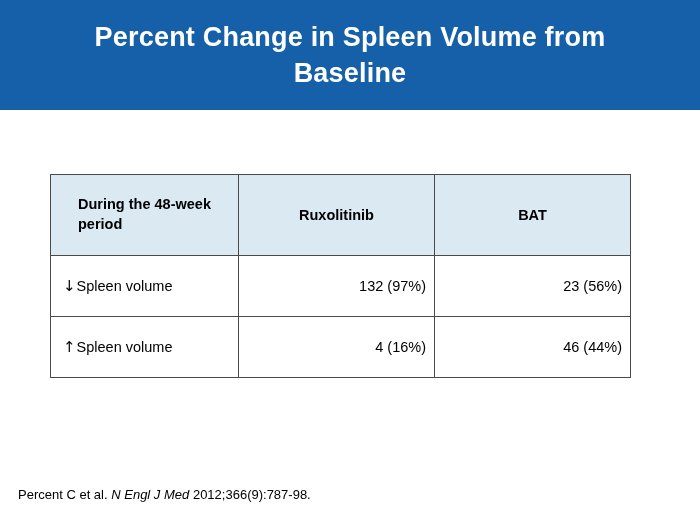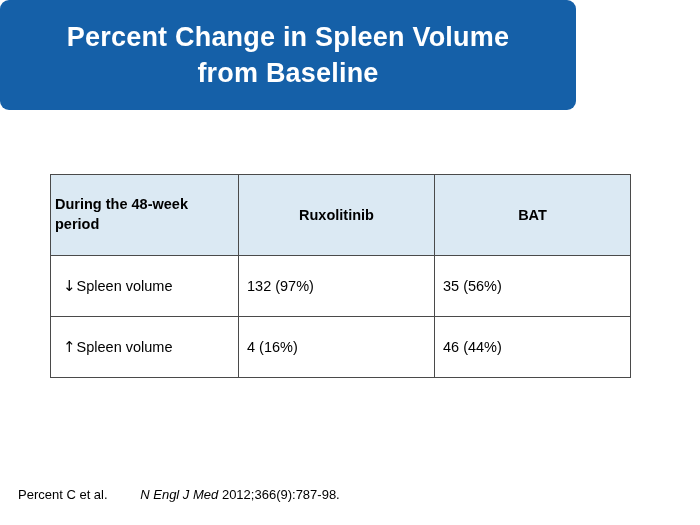--- a/index.html
+++ b/index.html
@@ -11,27 +11,26 @@
     height: 525px;
     background: #ffffff;
     font-family: "Liberation Sans", sans-serif;
     overflow: hidden;
     position: relative;
   }
   .title-band {
     position: absolute;
     left: 0;
     top: 0;
-    width: 576px;
+    width: 700px;
     height: 110px;
     background: #1560a8;
     display: flex;
     align-items: center;
     justify-content: flex-start;
-    border-radius: 9px;
   }
   .title-text {
     color: #ffffff;
     font-size: 27px;
     font-weight: bold;
     text-align: center;
     line-height: 1.35;
     letter-spacing: 0.2px;
     padding: 0 40px;
   }
@@ -53,56 +52,55 @@
     padding: 8px;
     vertical-align: middle;
   }
   .head-row th {
     background: #dbe9f3;
     height: 64px;
     font-weight: bold;
   }
   .head-row th.col-label {
     text-align: left;
-    padding: 0 4px;
+    padding: 0 27px;
     line-height: 1.35;
   }
   .head-row th.col-center {
     text-align: center;
   }
   .body-row td {
     background: #ffffff;
     height: 44px;
   }
   .body-row td.row-label {
     text-align: left;
     padding: 4px 12px;
     font-weight: normal;
   }
   .body-row td.val {
-    text-align: left;
+    text-align: right;
   }
   .arrow {
     font-family: "DejaVu Sans", sans-serif;
     font-size: 15px;
     margin-right: 1px;
   }
   .col-1 { width: 188px; }
   .col-2 { width: 196px; }
   .col-3 { width: 196px; }
   .citation {
     position: absolute;
     left: 18px;
     top: 487px;
     font-size: 13px;
     color: #000000;
   }
   .citation .ital {
     font-style: italic;
-    margin-left: 29px;
   }
 </style>
 </head>
 <body>
 
 <div class="title-band">
   <div class="title-text">Percent Change in Spleen Volume from Baseline</div>
 </div>
 
 <div class="table-wrap">
@@ -116,21 +114,21 @@
       <tr class="head-row">
         <th class="col-label">During the 48-week period</th>
         <th class="col-center">Ruxolitinib</th>
         <th class="col-center">BAT</th>
       </tr>
     </thead>
     <tbody>
       <tr class="body-row">
         <td class="row-label"><span class="arrow">↓</span><span>Spleen volume</span></td>
         <td class="val">132 (97%)</td>
-        <td class="val">35 (56%)</td>
+        <td class="val">23 (56%)</td>
       </tr>
       <tr class="body-row">
         <td class="row-label"><span class="arrow">↑</span><span>Spleen volume</span></td>
         <td class="val">4 (16%)</td>
         <td class="val">46 (44%)</td>
       </tr>
     </tbody>
   </table>
 </div>
 

